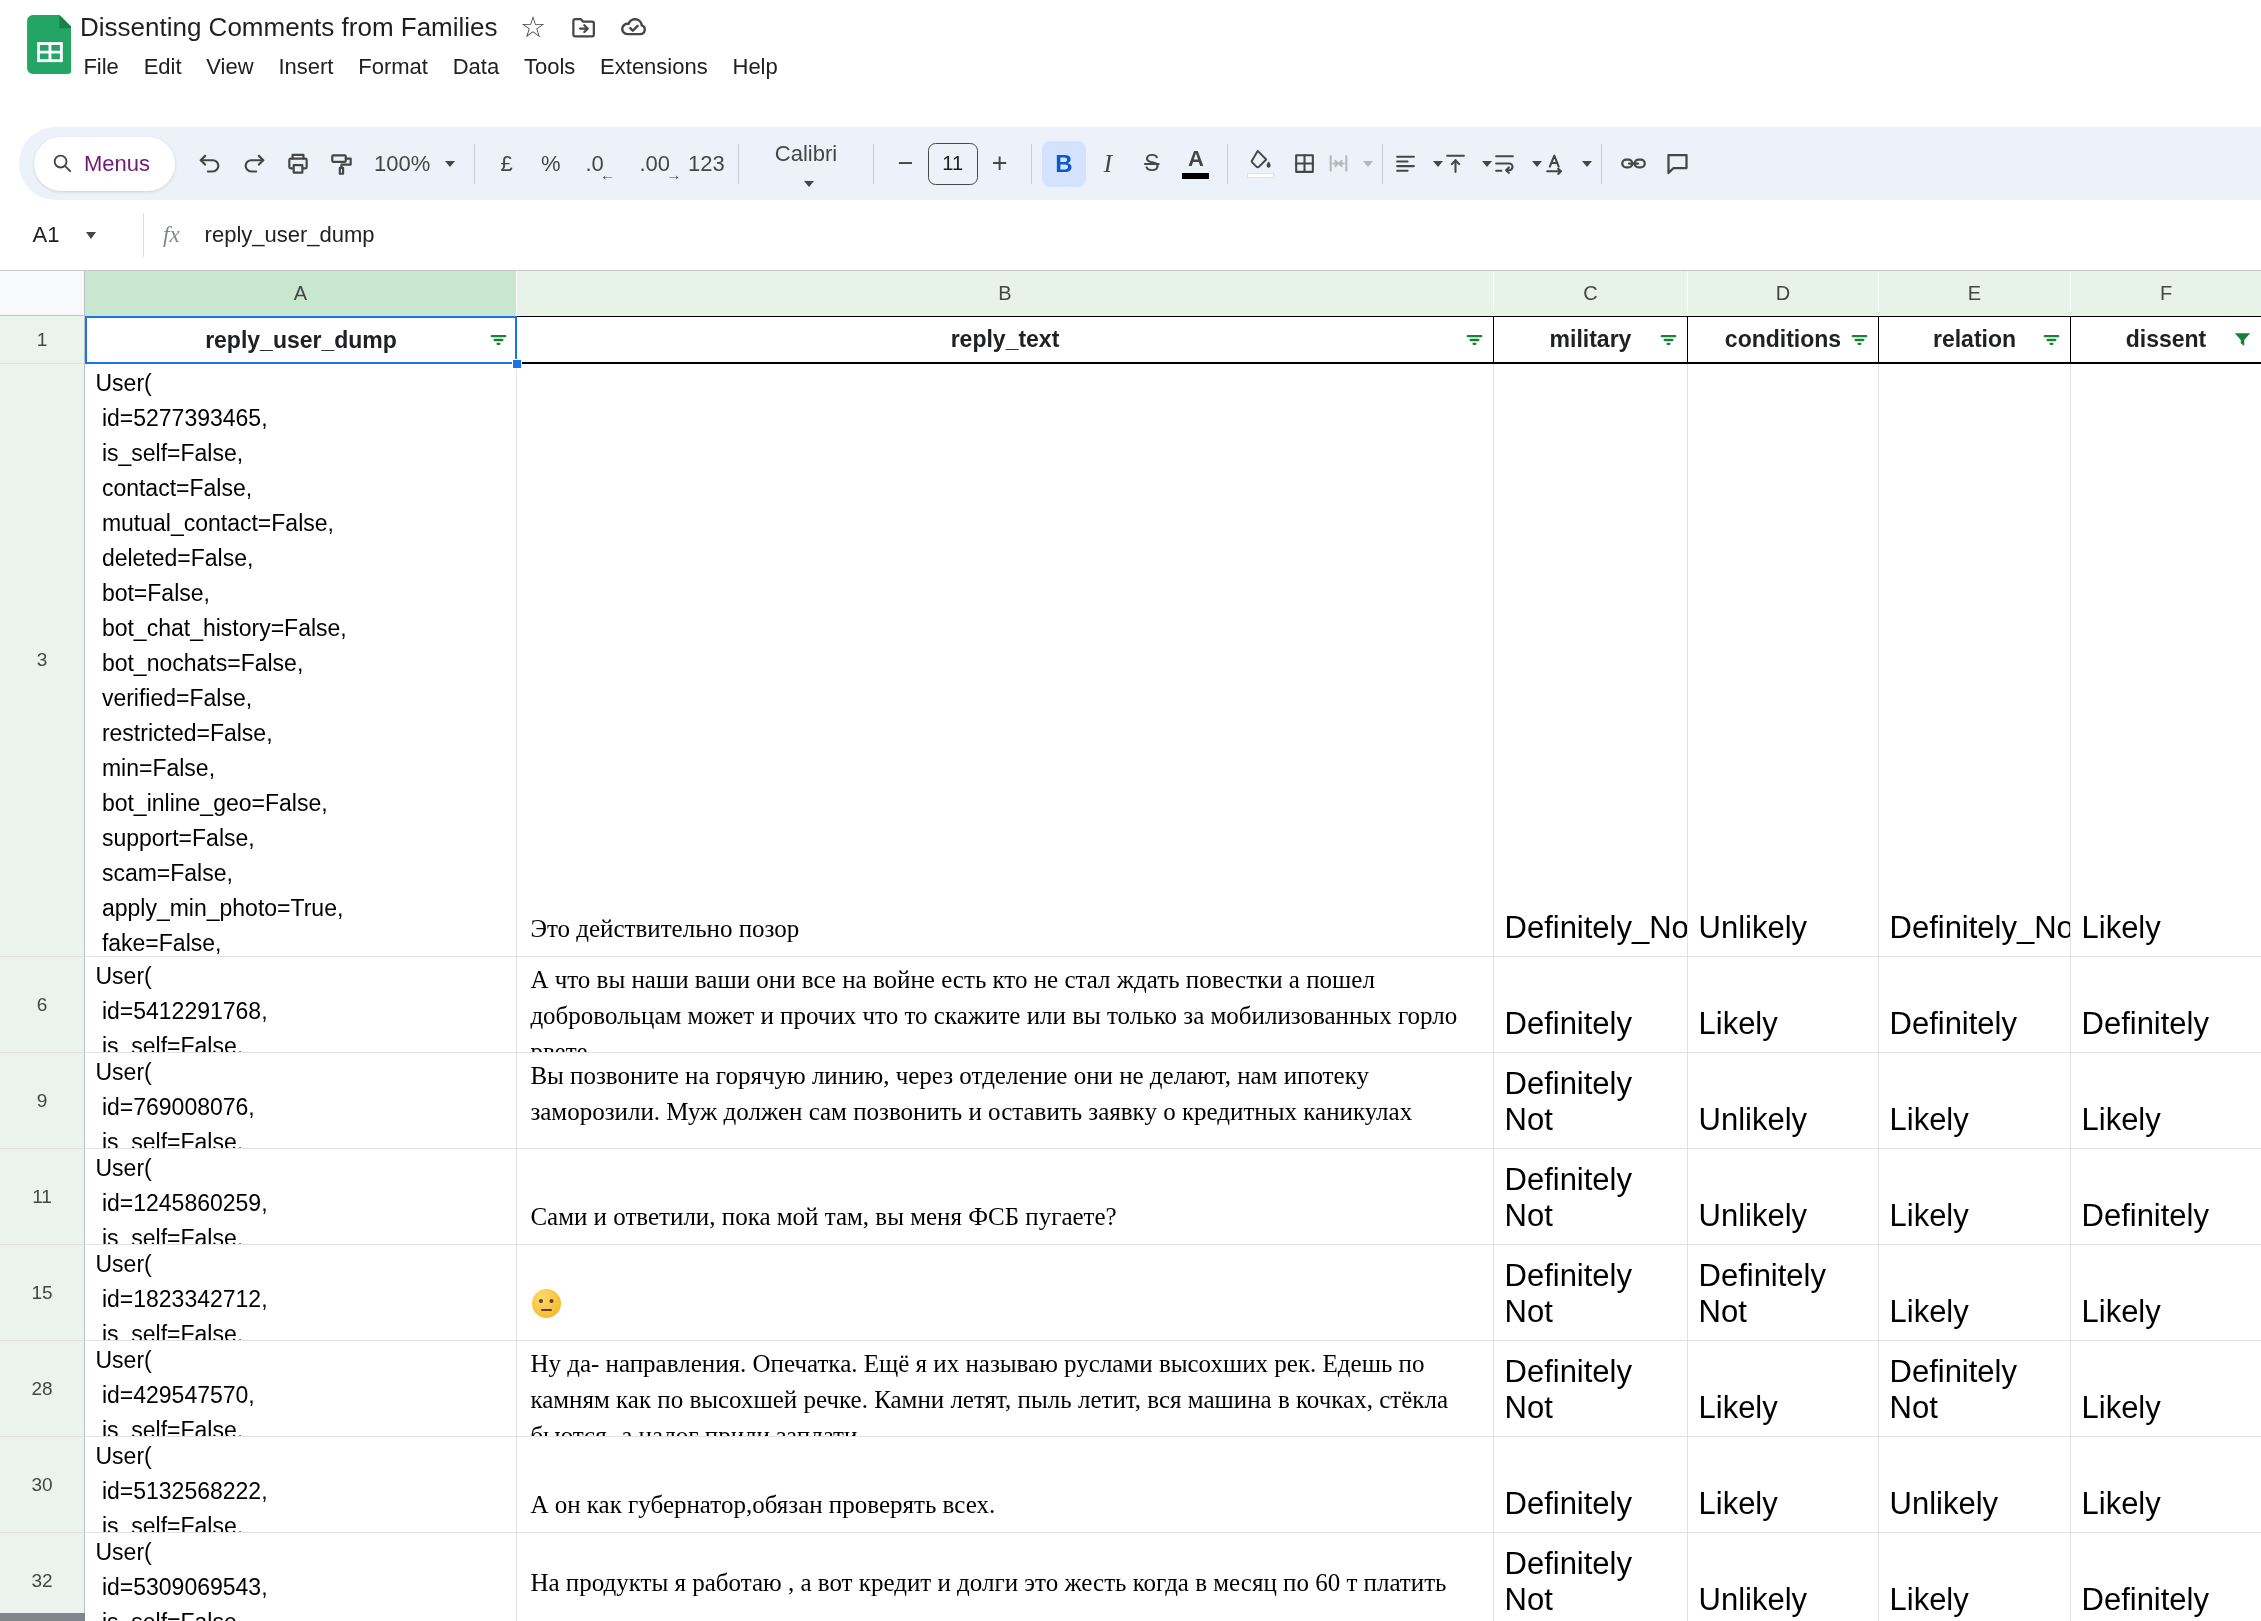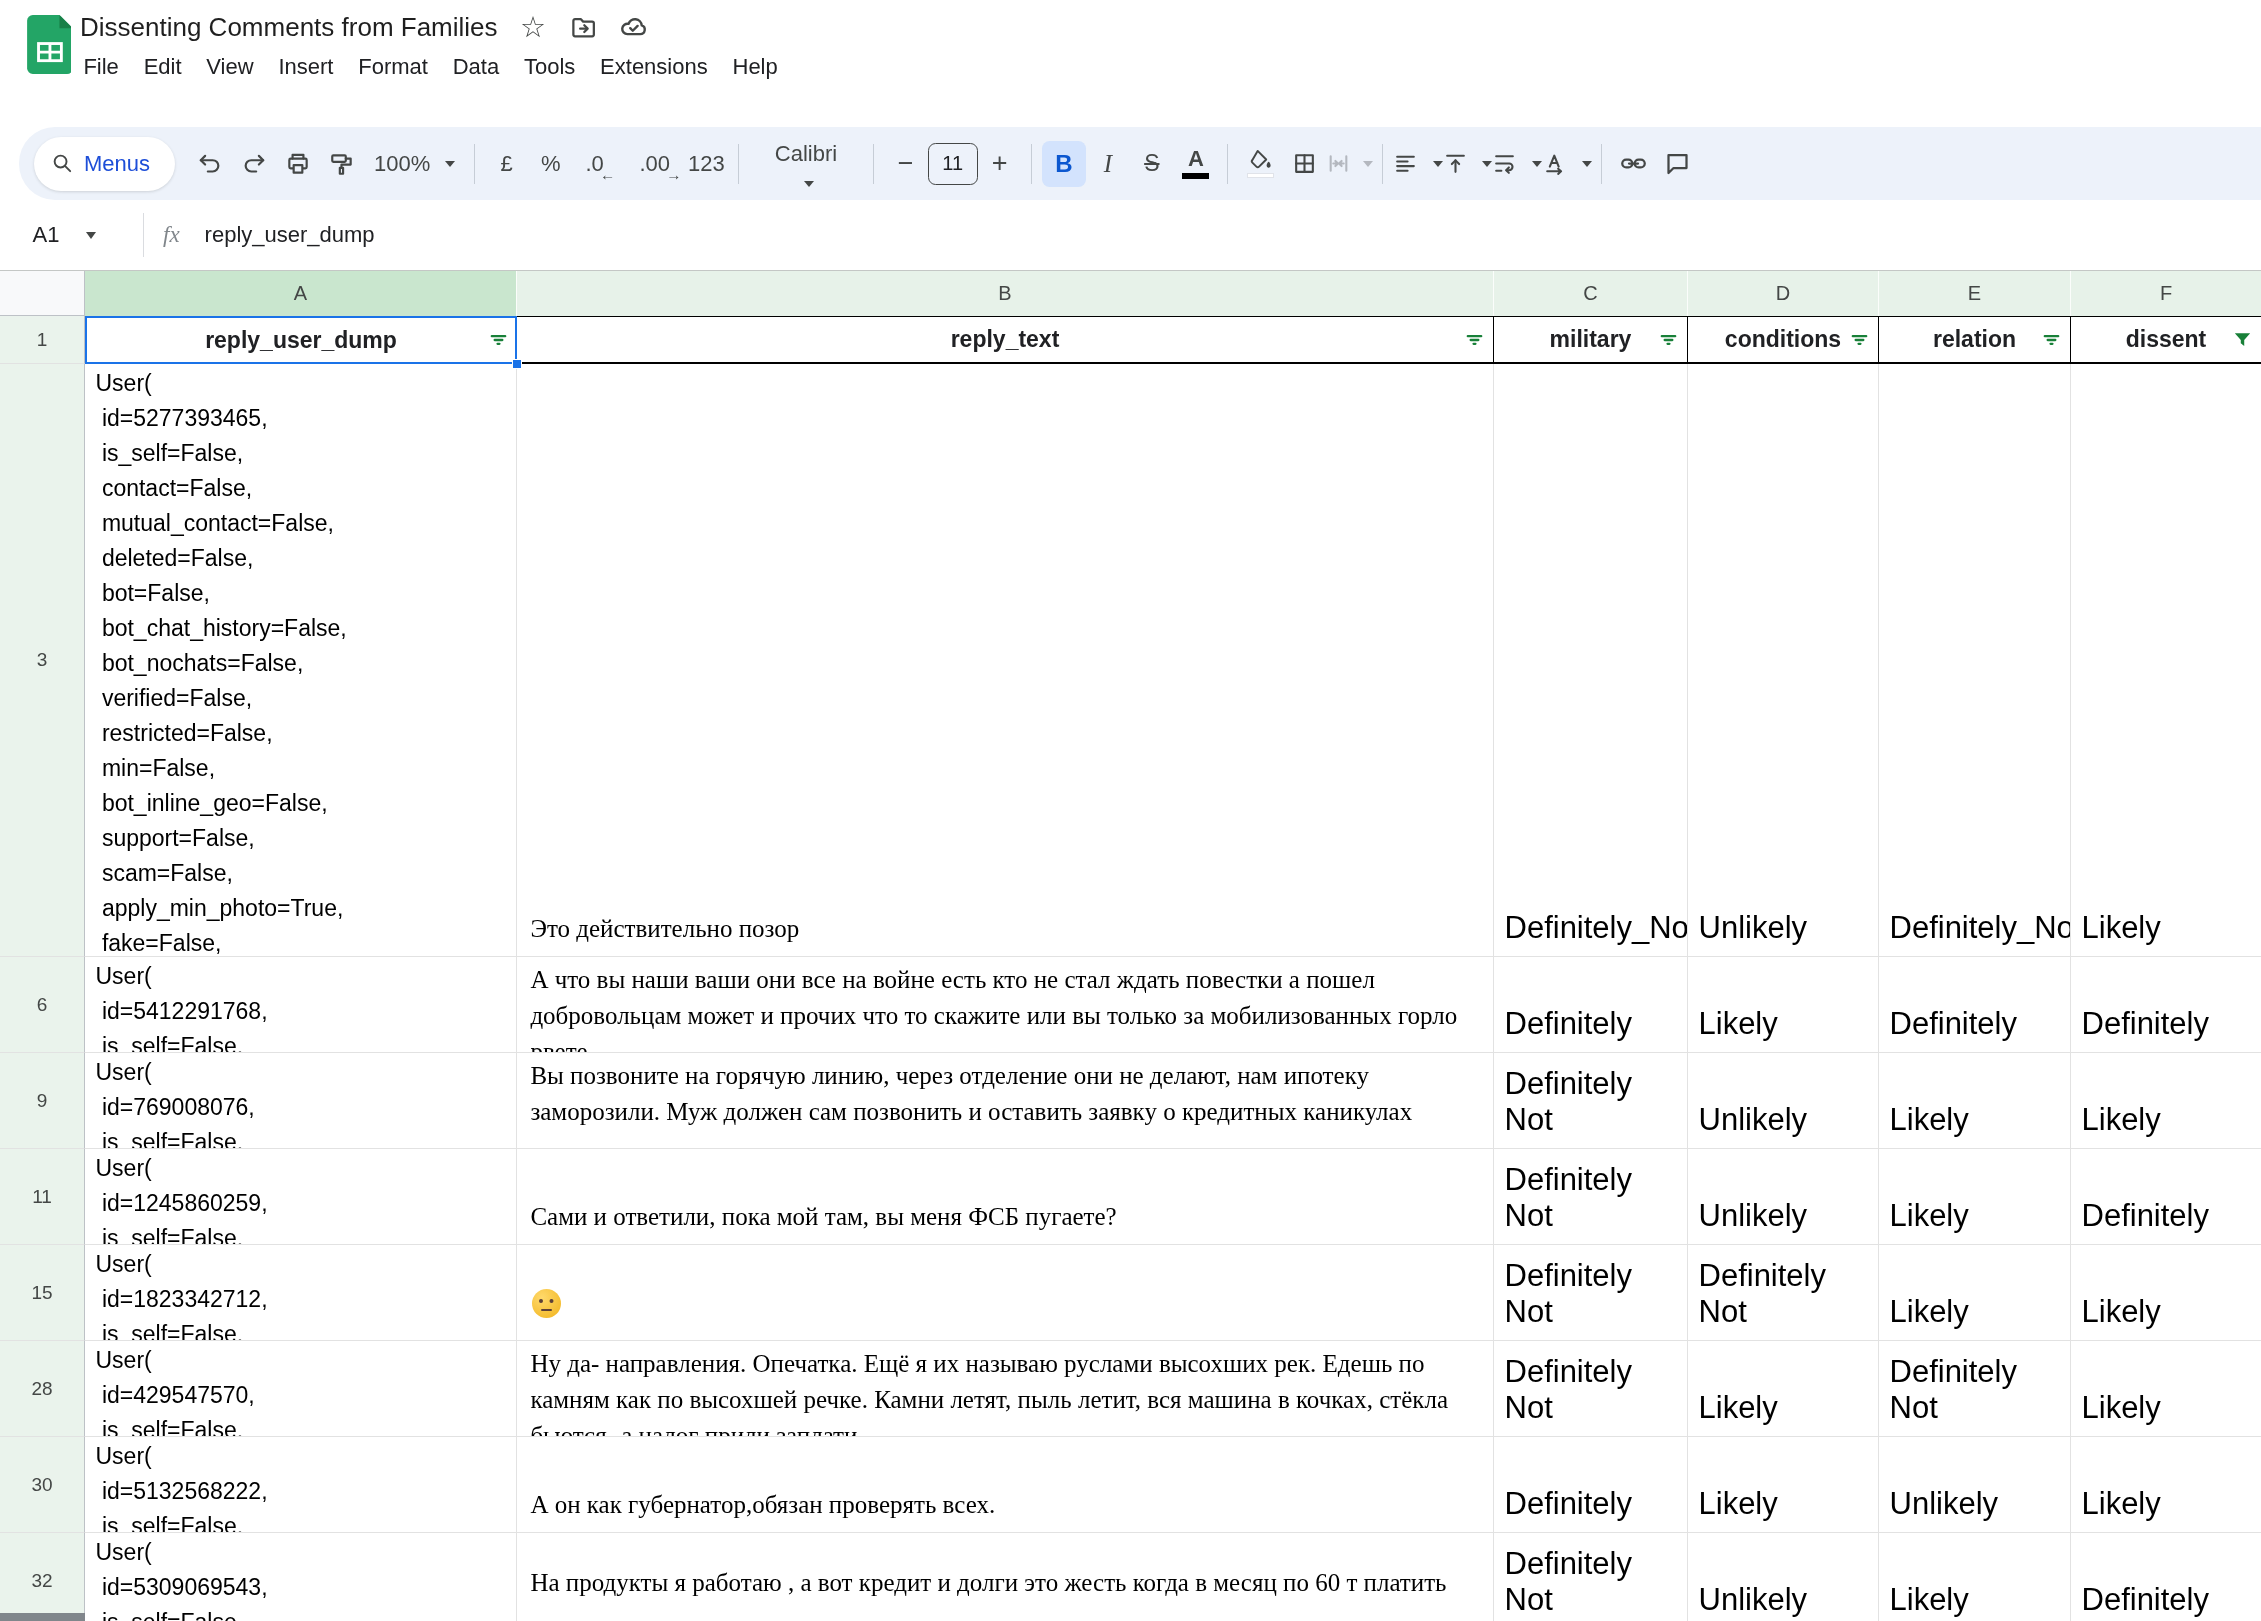--- a/index.html
+++ b/index.html
@@ -19,21 +19,21 @@
   #toolbar{position:absolute;top:127px;left:19px;right:-38px;height:73px;background:#edf2fa;
     border-radius:36px;display:flex;align-items:center;padding-left:15.3px;box-sizing:border-box;}
   .tbtn{min-width:44px;height:46px;display:flex;align-items:center;justify-content:center;
     border-radius:7.6px;color:#444746;font-size:23px;position:relative;gap:8px;}
   .tdiv{width:1px;height:40px;background:#c6cdd6;margin:0 9.6px;flex:none;}
   .caret{width:0;height:0;border-left:5.7px solid transparent;border-right:5.7px solid transparent;
     border-top:6.7px solid #444746;display:inline-block;margin-left:6.7px;}
   .caret.dis{border-top-color:#b4b8bf;}
   #menus-pill{height:54px;background:#fff;border-radius:27px;display:flex;align-items:center;
     padding:0 25px 0 17px;gap:9.6px;box-shadow:0 1px 2.9px rgba(60,64,67,.18);margin-right:13.4px;}
-  #menus-pill span{font-size:22px;color:#1d4ed8;}
+  #menus-pill span{font-size:22px;color:#701a75;}
   #zoom-btn{font-size:22px;padding:0 9.6px;}
   .fmt-txt{font-size:22px;font-weight:500;}
   .dec-wrap{position:relative;font-size:22px;font-weight:500;}
   .dec-wrap .mini{position:absolute;font-size:15.3px;right:-11.5px;bottom:-7.6px;color:#444746;}
   #font-name{font-size:22px;padding:0 7.6px;min-width:115px;justify-content:space-between;display:flex;align-items:center;flex-direction:column;}
   #size-box{width:50px;height:42px;border:1.9px solid #444746;border-radius:7.6px;display:flex;
     align-items:center;justify-content:center;font-size:20px;color:#202124;background:#fff0;}
   .bold-b{font-weight:700;font-size:24px;}
   .tbtn.active{background:#d3e3fd;color:#0b57d0;}
   .ital{font-style:italic;font-family:"Liberation Serif",serif;font-size:25px;}

